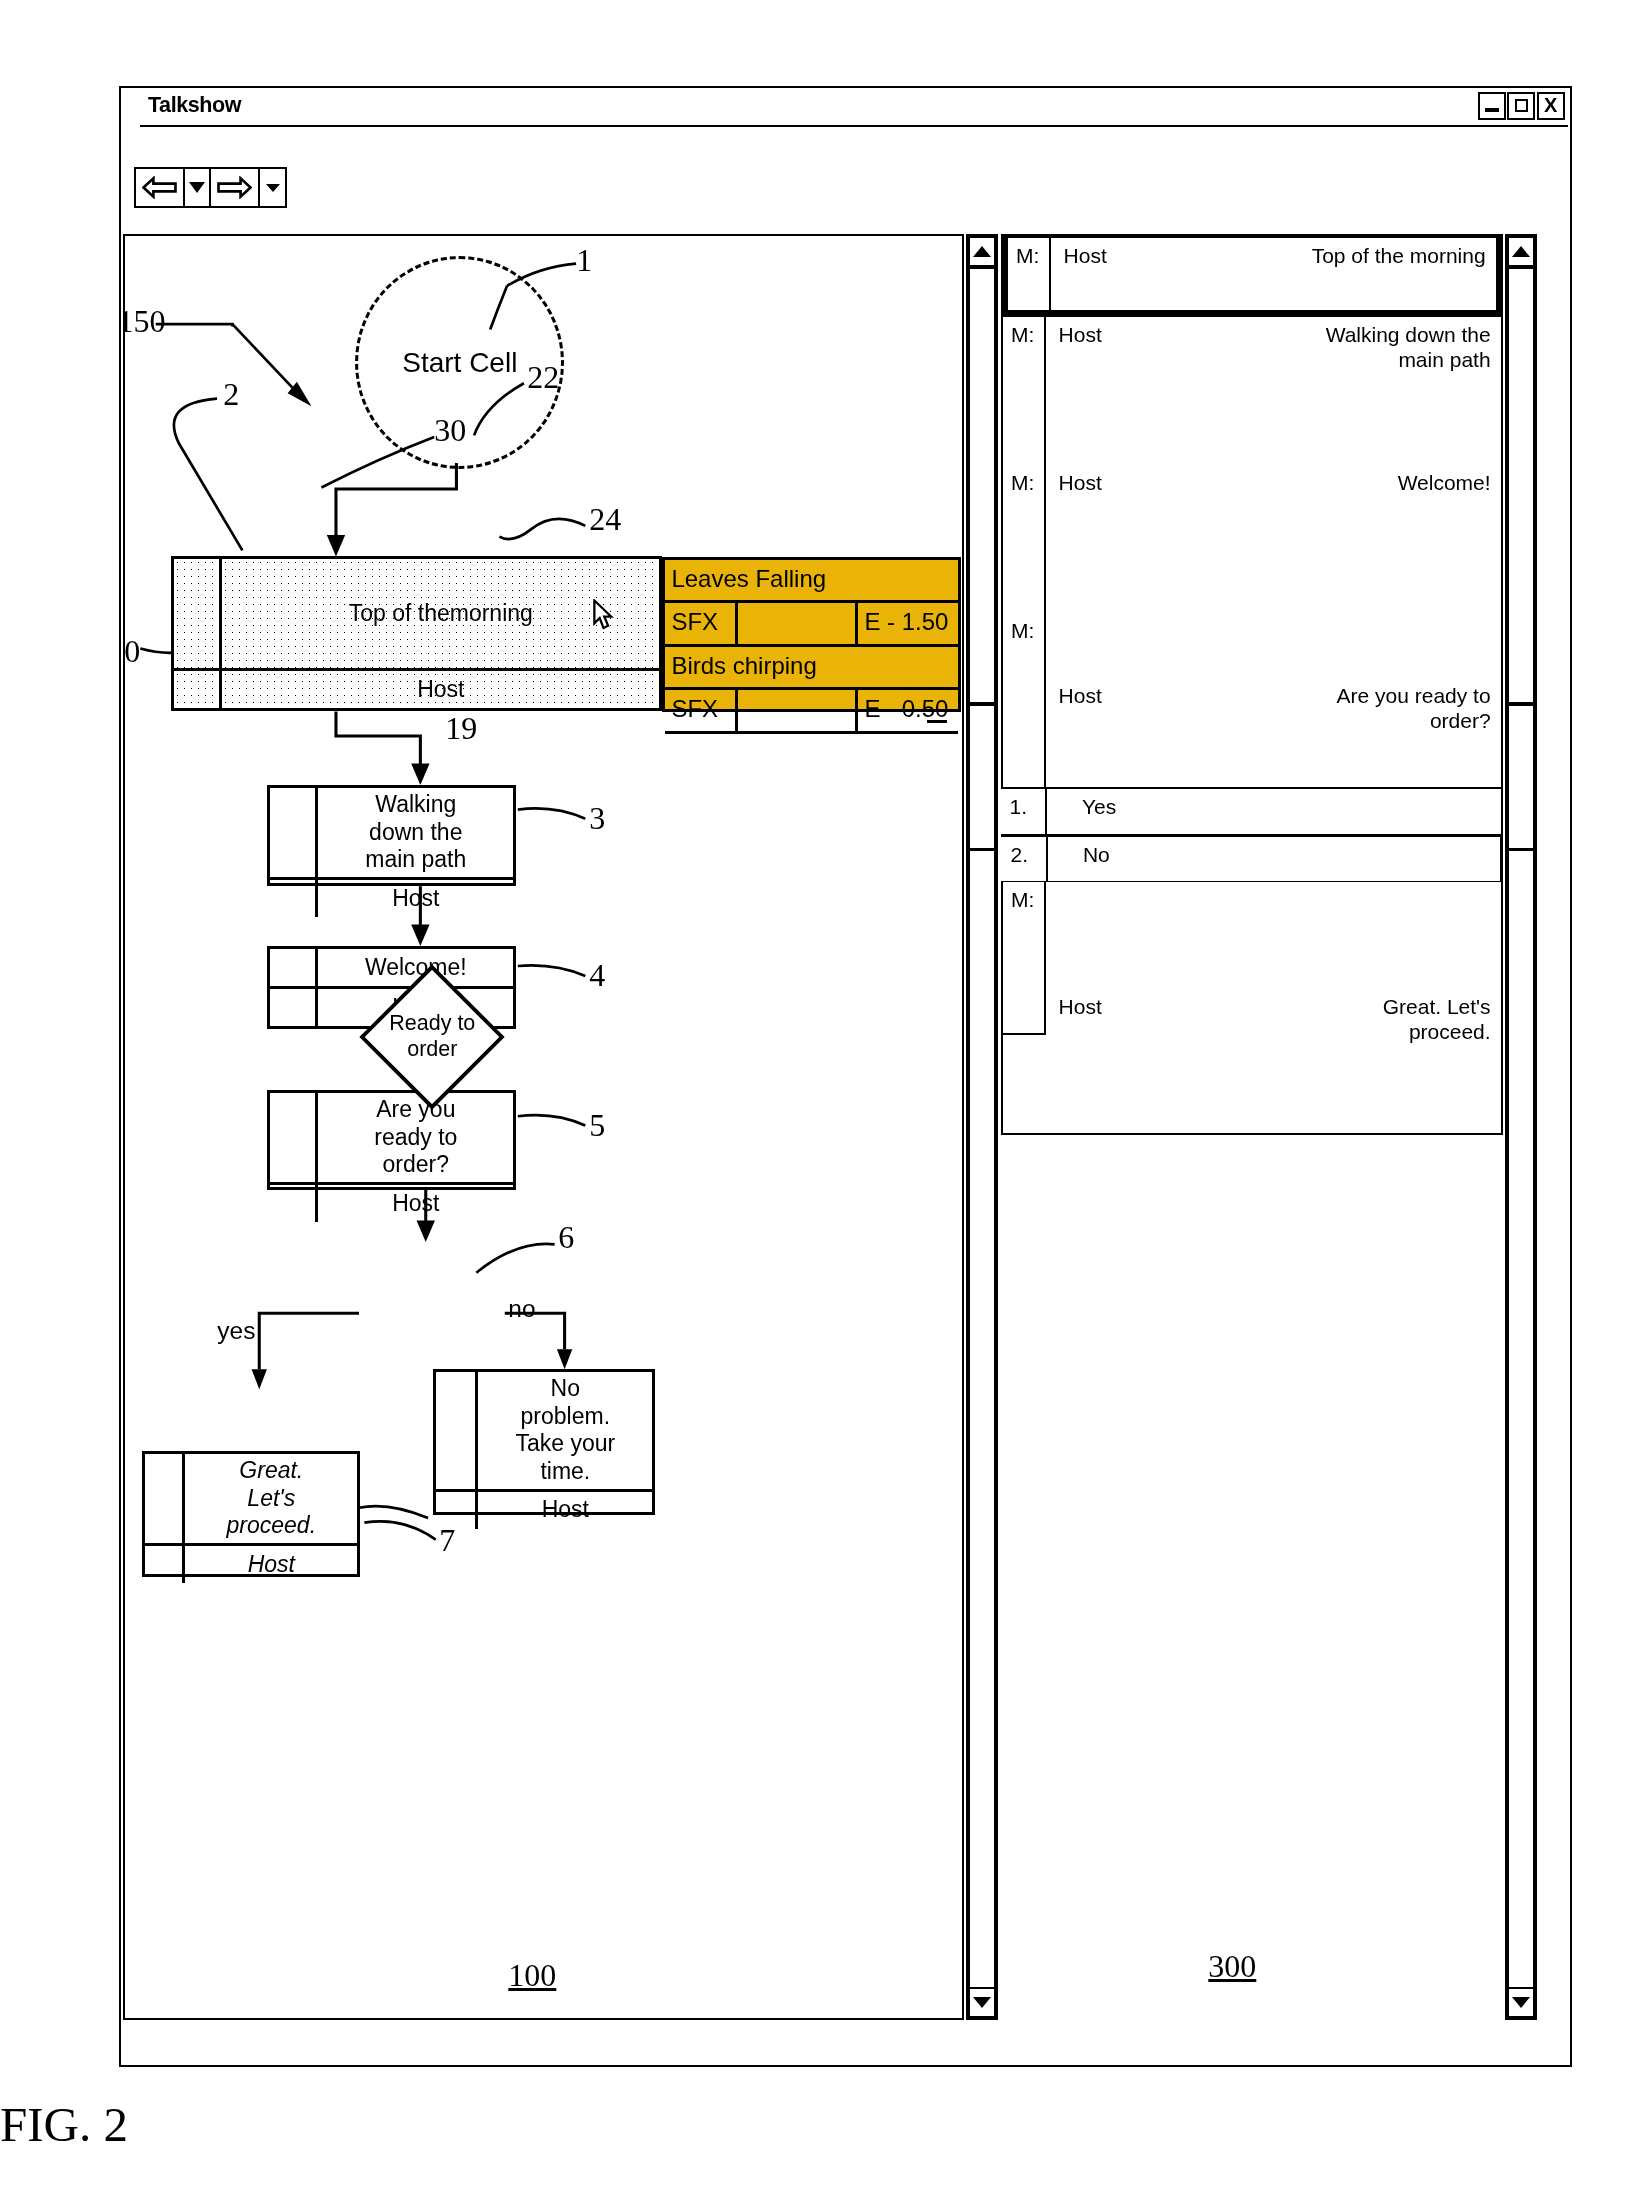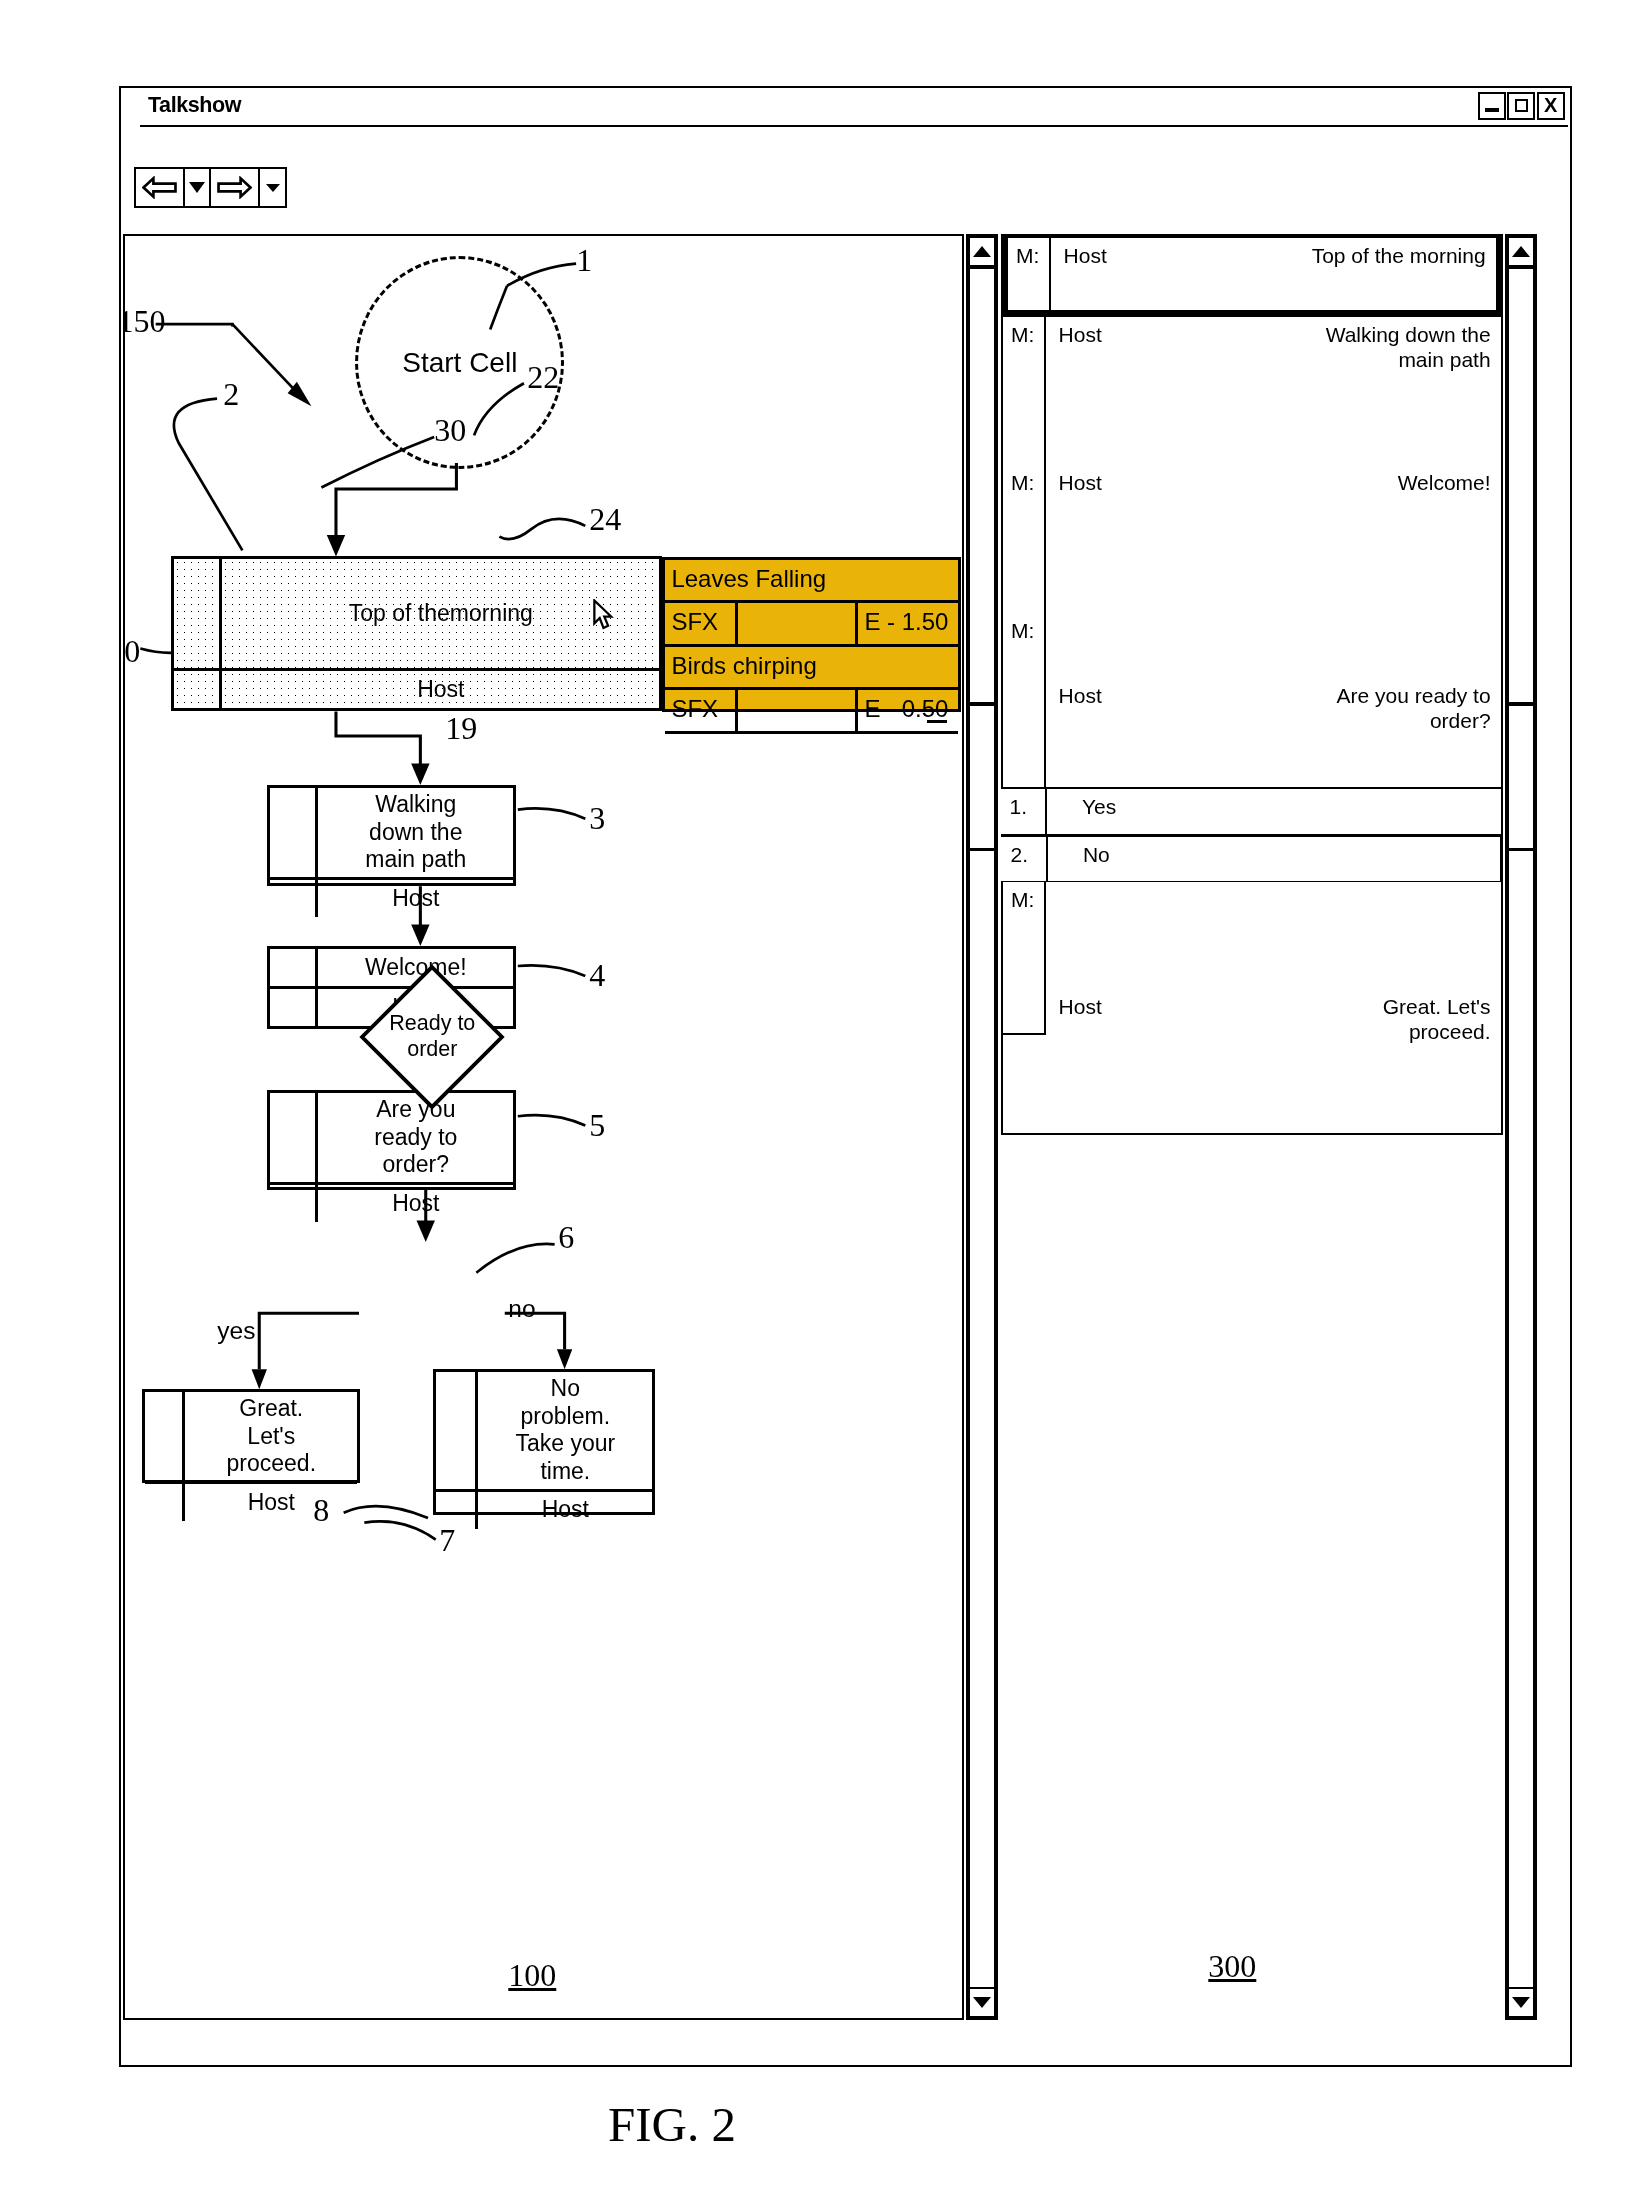--- a/index.html
+++ b/index.html
@@ -177,21 +177,21 @@
   .ref{
     position:absolute;font-family:"Liberation Serif",serif;font-size:32px;
   }
   .ref-underline{text-decoration:underline;}
 
   
   #edges{position:absolute;left:0;top:0;width:100%;height:100%;overflow:visible;pointer-events:none;}
 
   
   #fig-caption{
-    position:absolute;left:0;top:2096px;width:1344px;text-align:center;
+    position:absolute;left:0;top:2096px;width:1344px;text-align:left;
     font-family:"Liberation Serif",serif;font-size:49px;
   }
 
   
   #sfx-table{
     position:absolute;left:0;top:0;width:100%;height:100%;
     display:flex;flex-direction:column;
   }
   .sfx-title{
     flex:0 0 43px;border-bottom:3.1px solid #000;box-sizing:border-box;
@@ -406,21 +406,21 @@
 
       <div id="decision-6">
         <svg class="dia" viewBox="0 0 190 190">
           <polygon points="95,4 186,95 95,186 4,95" fill="#fff" stroke="#000" stroke-width="5"></polygon>
         </svg>
         <div class="dia-label">Ready to<br>order</div>
       </div>
       <div class="abs" style="left:92px;top:1081px;font-size:24.5px;">yes</div>
       <div class="abs" style="left:383px;top:1059px;font-size:24.5px;">no</div>
 
-      <div class="node" style="left:17px;top:1153px;width:218px;height:94px;">
+      <div class="node" style="left:17px;top:1215px;width:218px;height:126px;font-style:italic;">
         <div class="upper">
           <div class="gutter" style="width:40px;flex:0 0 40px;"></div>
           <div class="body">Great.<br>Let's<br>proceed.</div>
         </div>
         <div class="lower">
           <div class="gutter" style="width:40px;flex:0 0 40px;"></div>
           <div class="body">Host</div>
         </div>
       </div>
 

